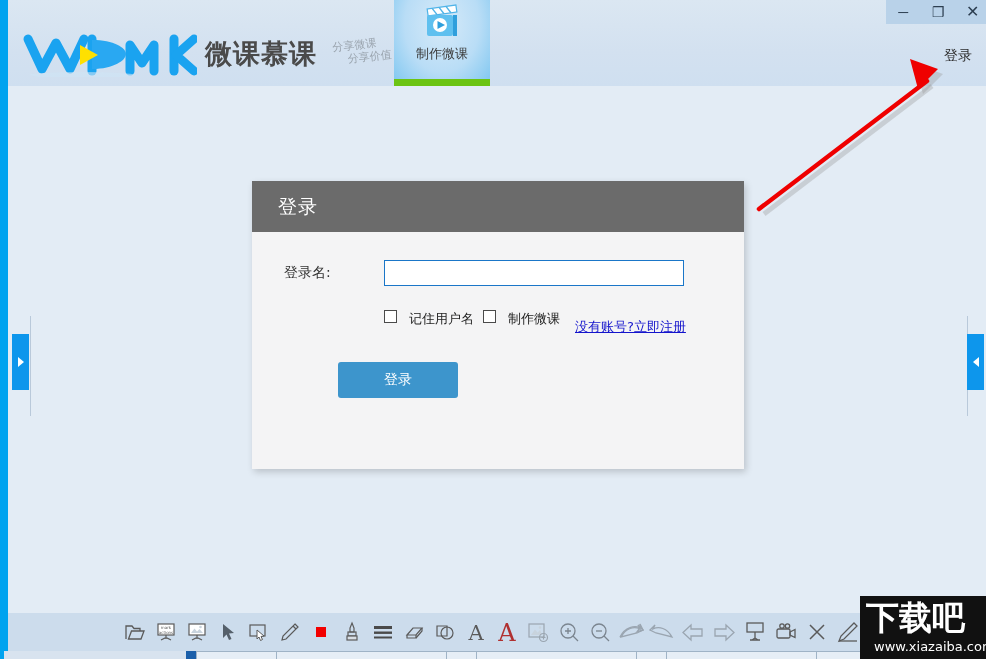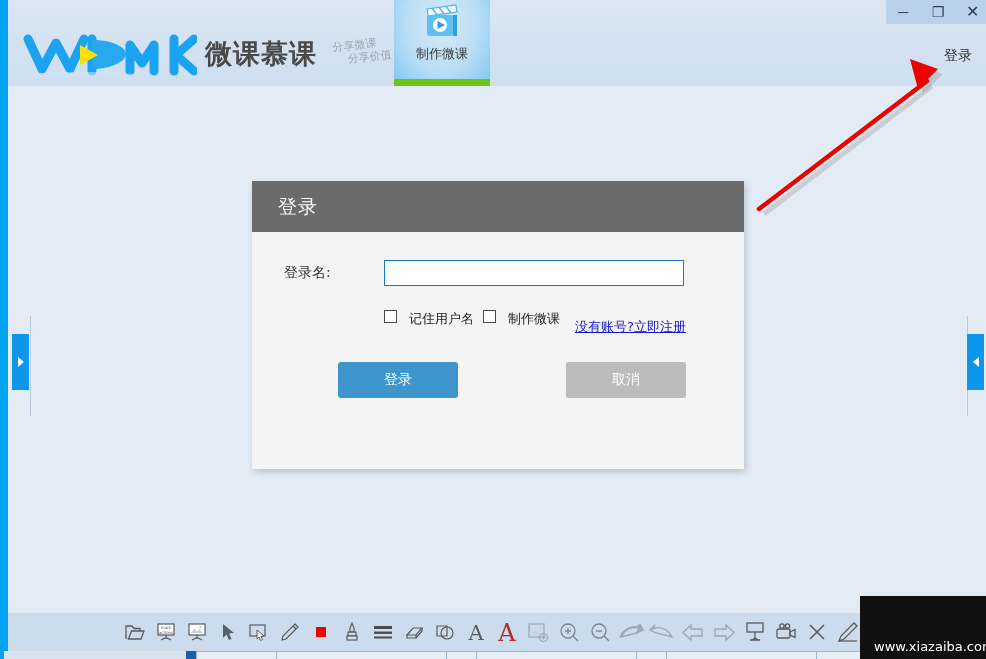--- a/index.html
+++ b/index.html
@@ -333,21 +333,20 @@
           </span>
           <span class="checkbox-wrap">
             <span class="checkbox-box"></span>
             <span class="checkbox-label">制作微课</span>
           </span>
           <span id="register-link">没有账号?立即注册</span>
         </div>
 
         <div id="dialog-buttons">
           <button class="dlg-btn" id="dialog-login-button">登录</button>
-          <button class="dlg-btn" id="dialog-cancel-button">取消</button>
         </div>
 
       </div>
     </div>
   </div>
 
   <div id="annotation-arrow">
     <svg width="210" height="170" viewBox="0 0 210 170">
       <g>
         <line x1="17" y1="156" x2="185" y2="28" stroke="#999" stroke-width="5" opacity=".35" transform="translate(3,3)"></line>
@@ -560,16 +559,17 @@
     <div class="seg" style="left:442px; width:30px;"></div>
     <div class="seg" style="left:472px; width:160px;"></div>
     <div class="seg" style="left:632px; width:30px;"></div>
     <div class="seg" style="left:662px; width:150px;"></div>
     <div class="seg" style="left:812px; width:174px;"></div>
   </div>
   <div id="taskbar-accent"></div>
 
   <div id="watermark">
     <div id="watermark-box"></div>
+    <div id="watermark-logo">下载吧</div>
     <div id="watermark-url">www.xiazaiba.com</div>
   </div>
 
 </div>
 
 </body></html>

